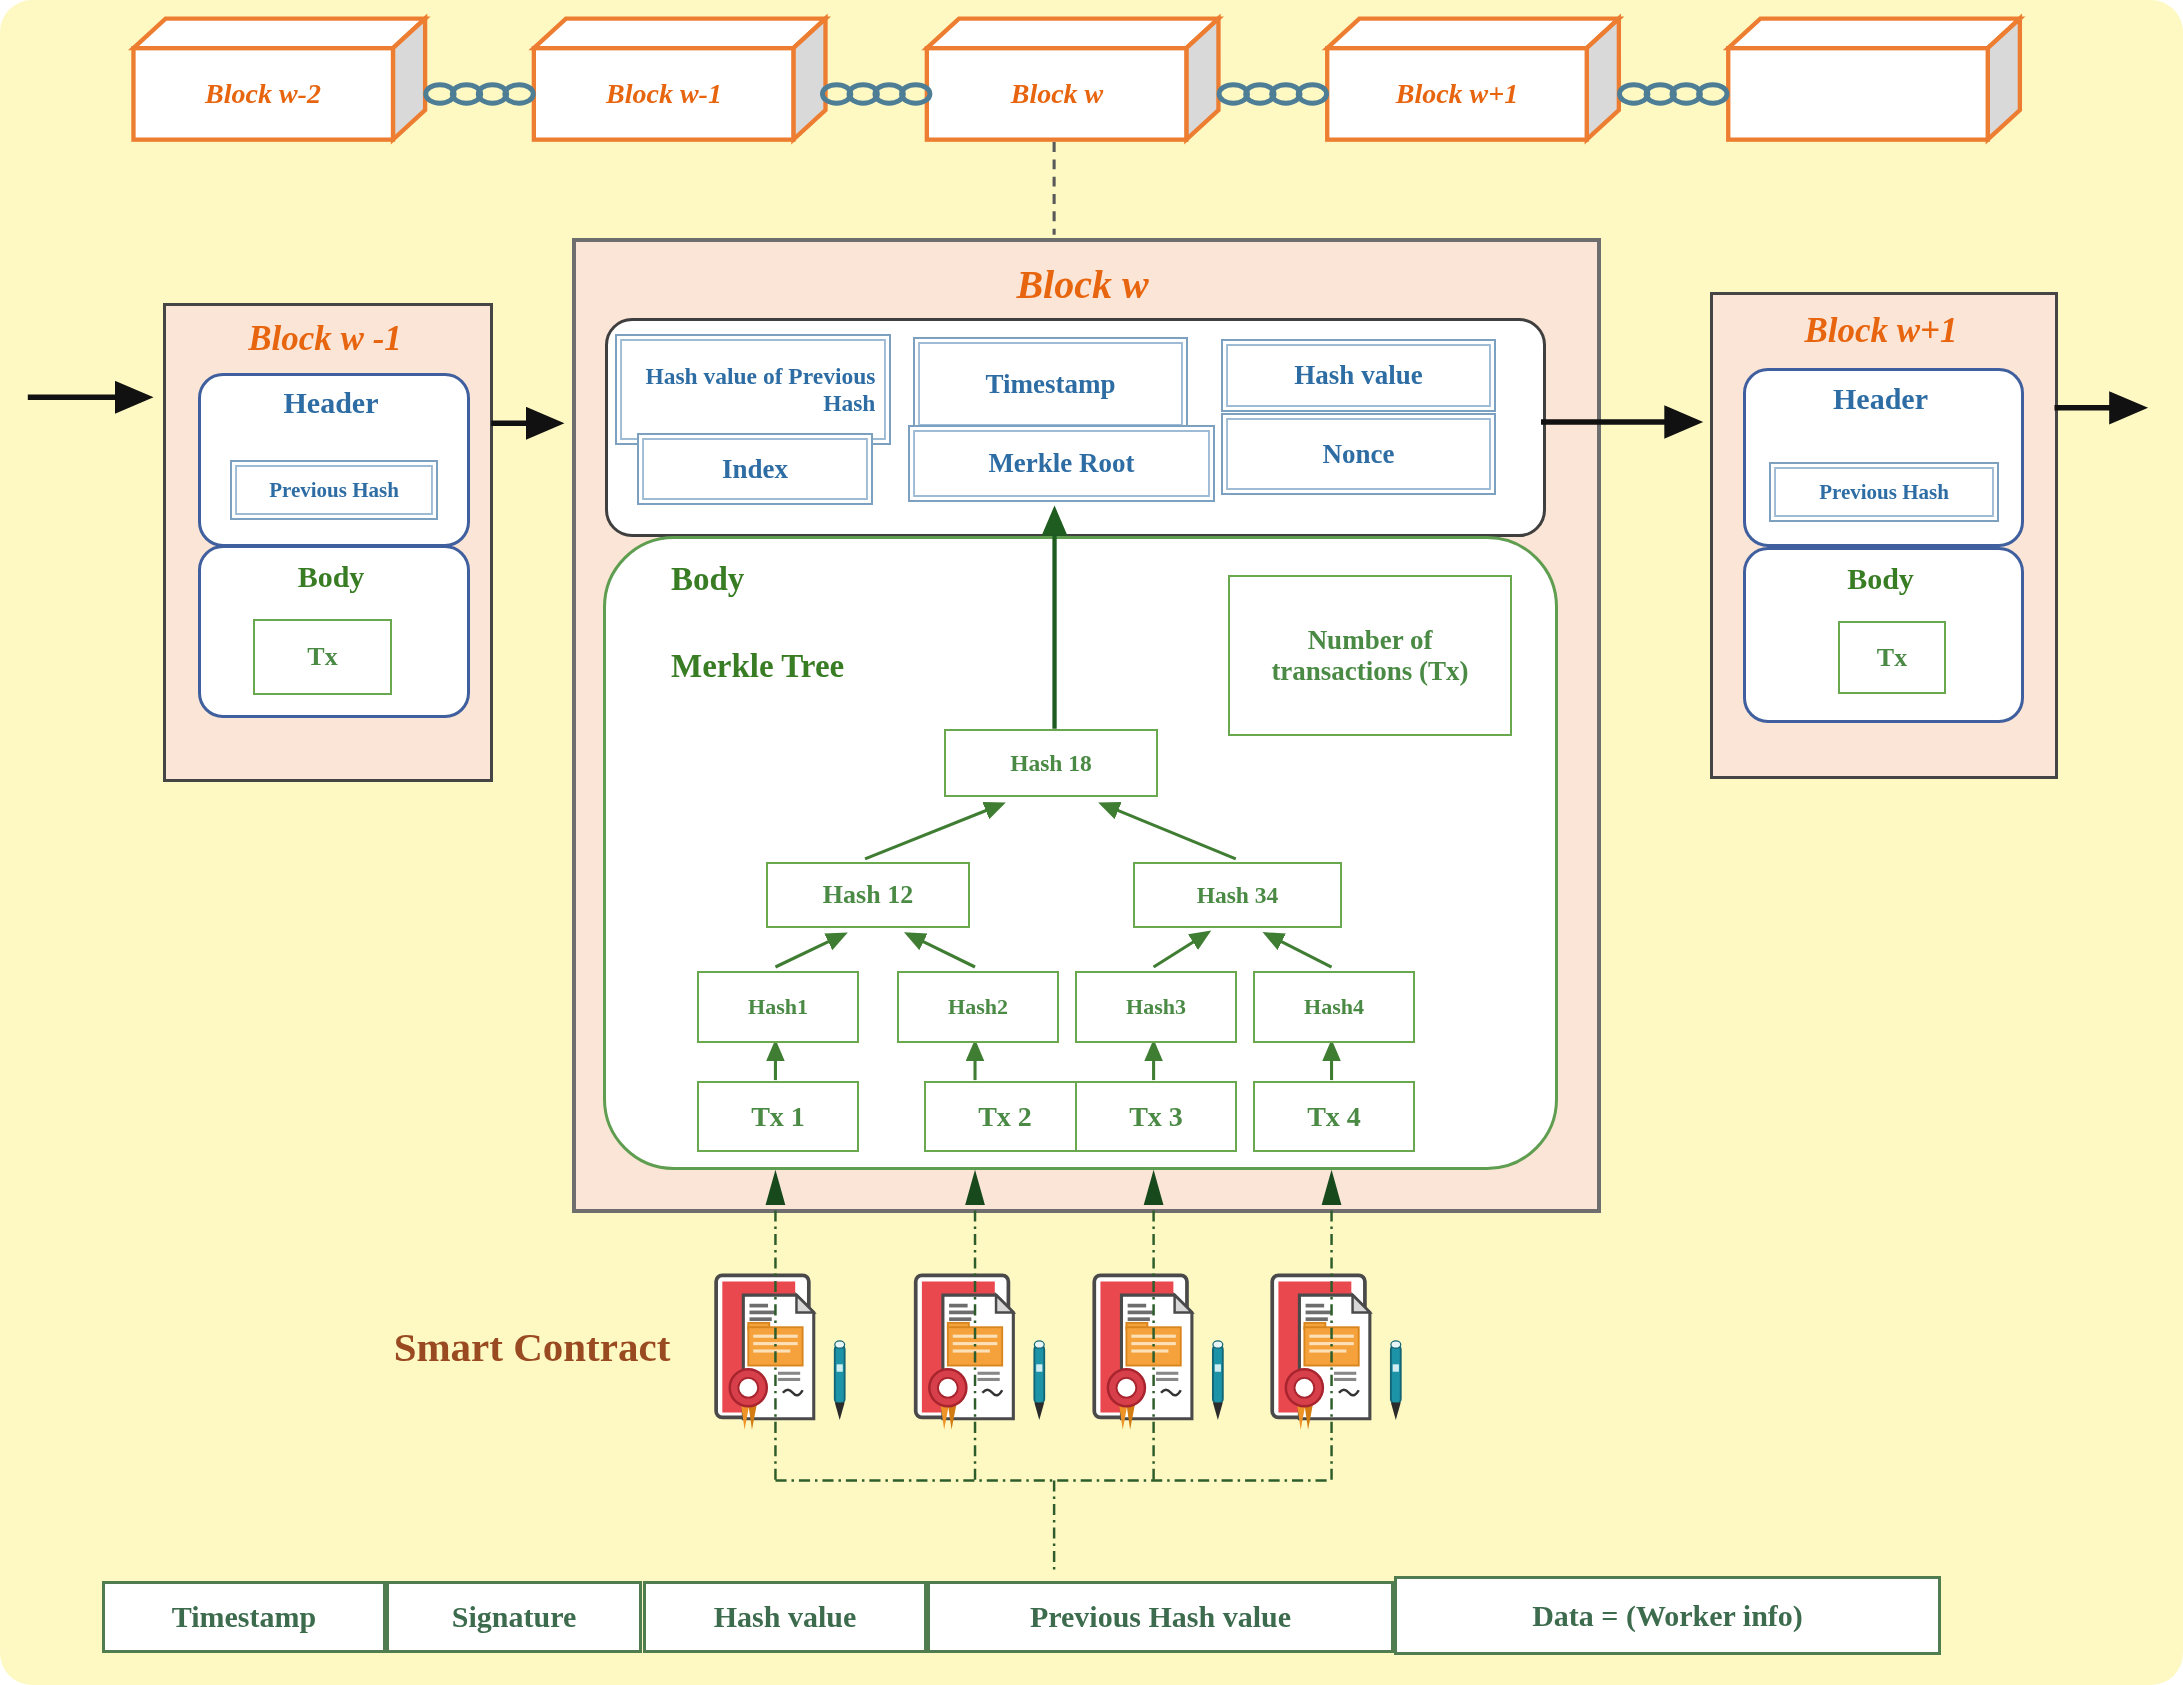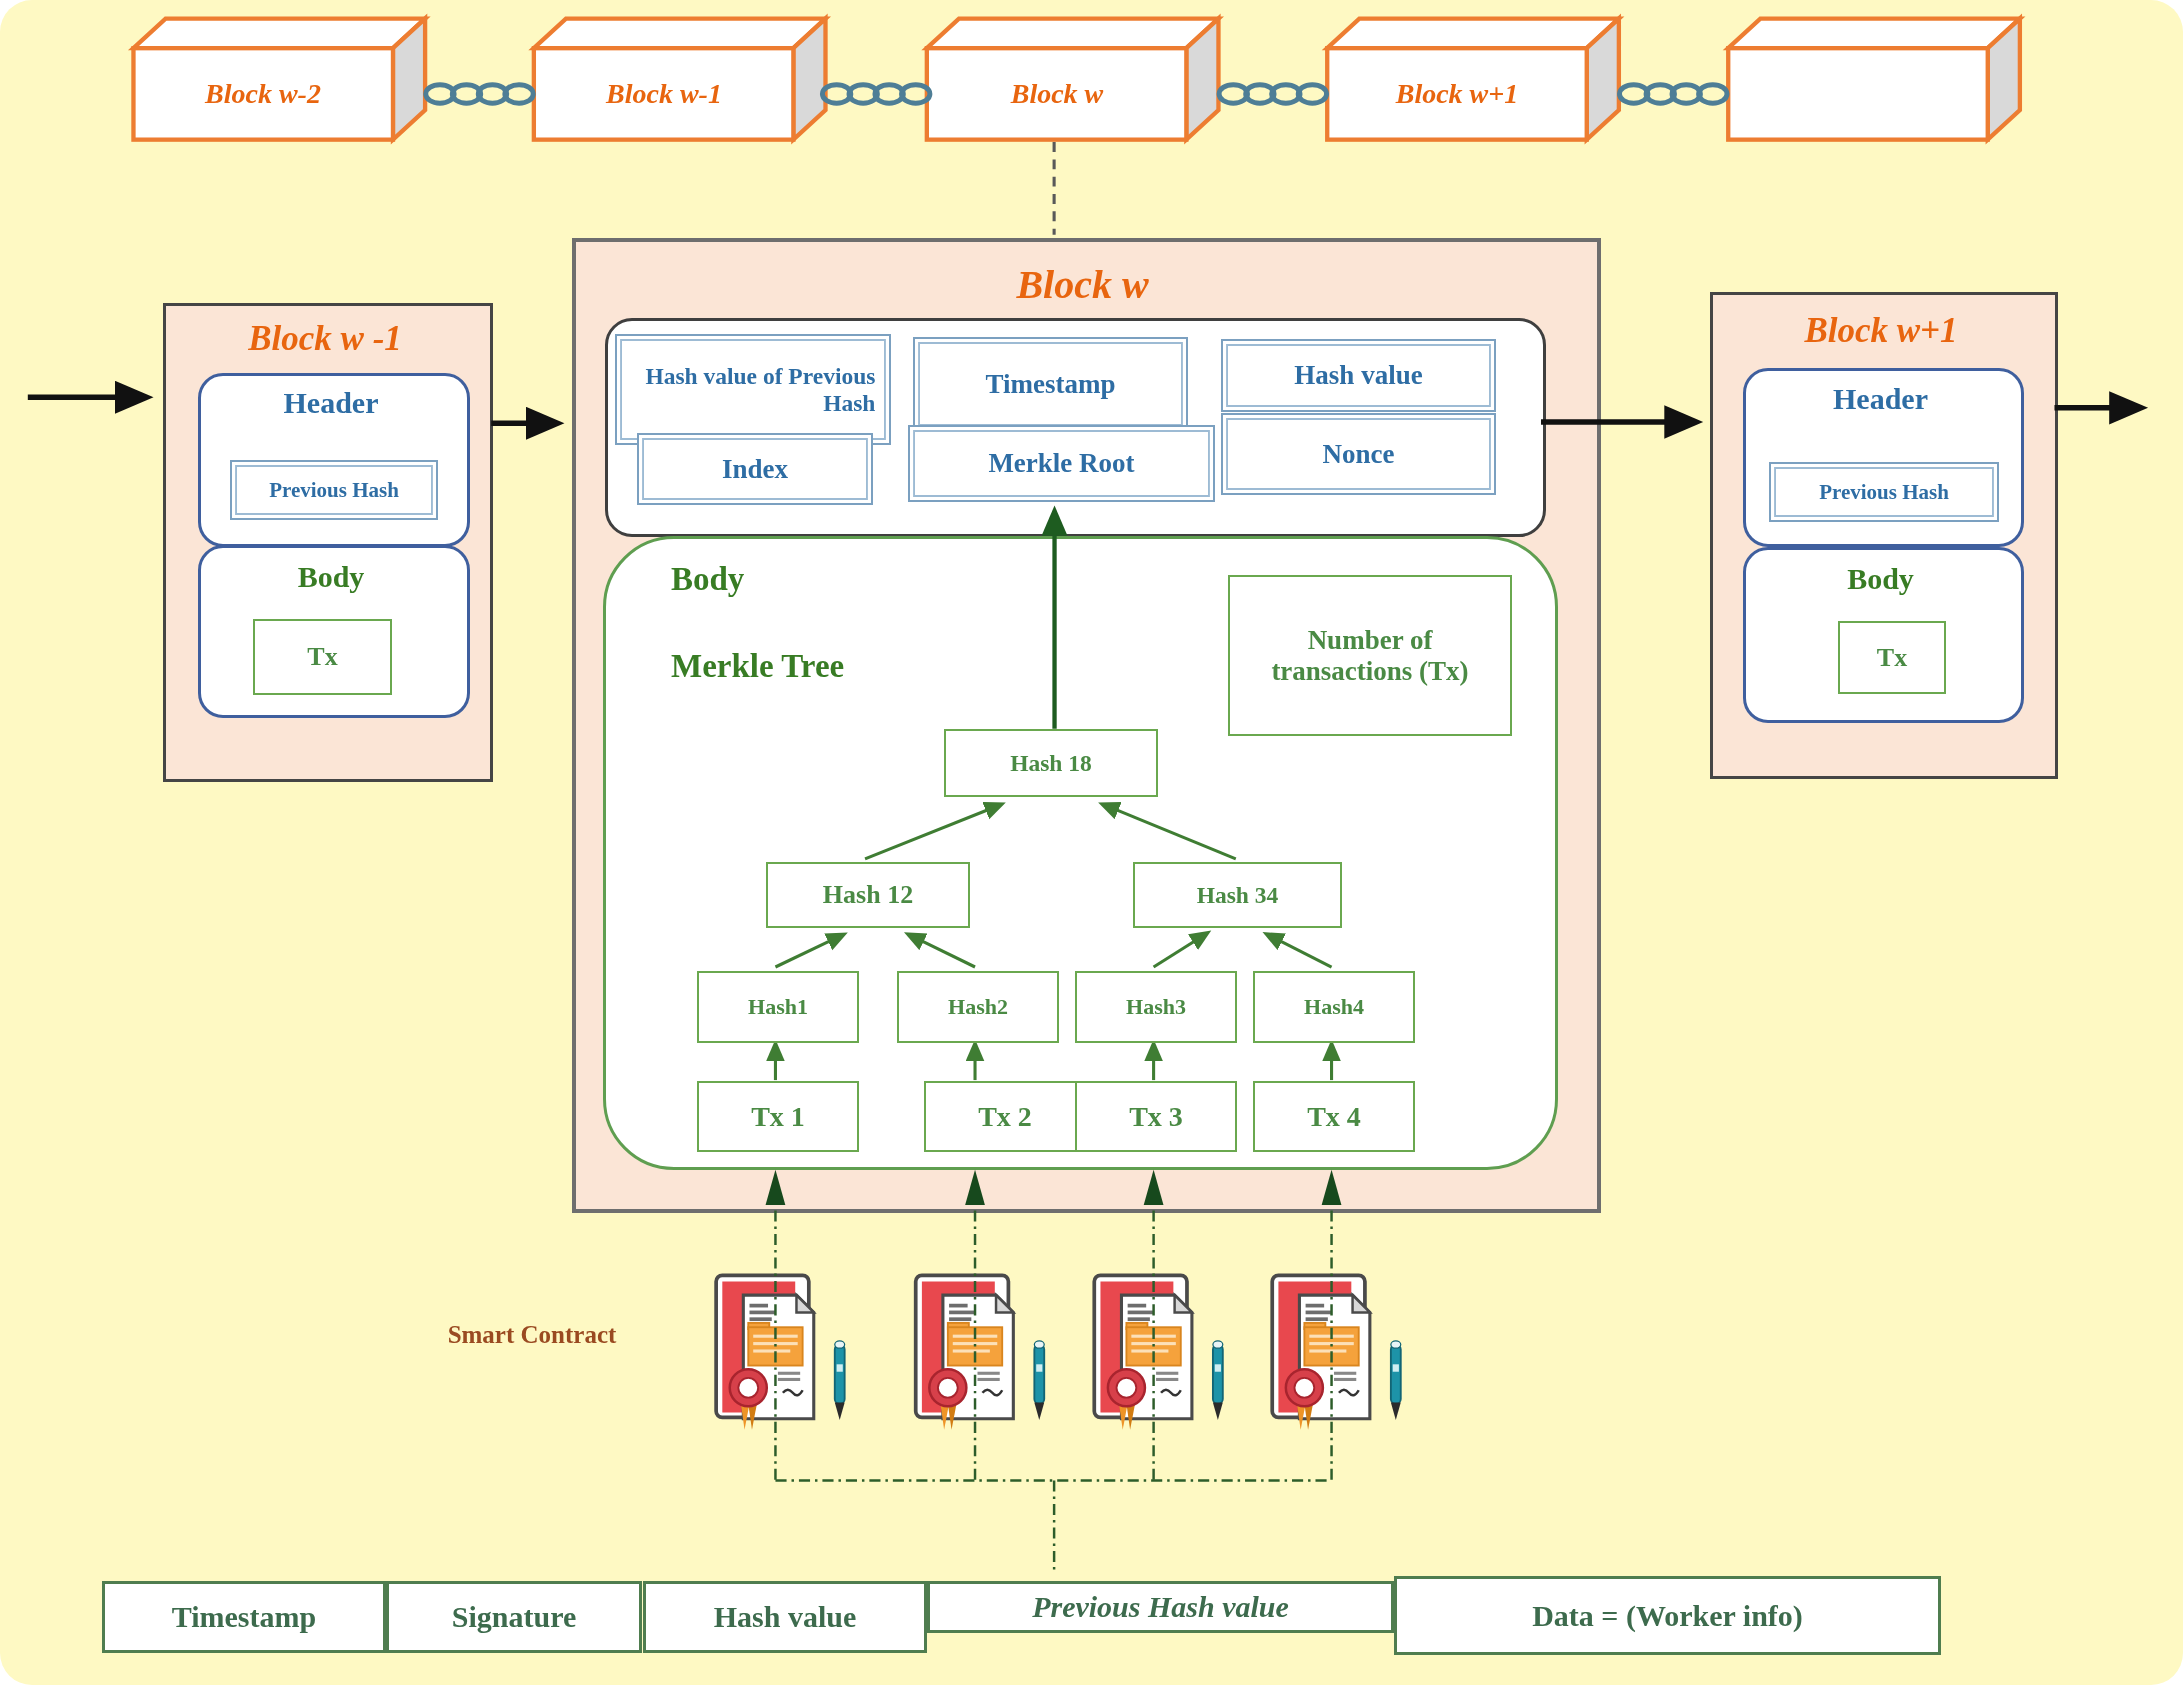--- a/index.html
+++ b/index.html
@@ -17,21 +17,21 @@
   .roundpanel{border:3.1px solid #3F5F9E;border-radius:25px;}
   
   .orangetitle{color:#E8650F;font-weight:bold;font-style:italic;}
   .bluehead{color:#2E6DA4;font-weight:bold;}
   .greenhead{color:#387C24;font-weight:bold;}
   .bluebox{background:#fff;border:2.5px solid #7BA0C0;color:#2E6DA4;font-weight:bold;
            box-shadow:inset 0 0 0 3.1px #fff, inset 0 0 0 5px #9DBBD4;text-align:right;}
   .greenbox{background:#fff;border:2.5px solid #6AA84F;color:#4A8A44;font-weight:bold;}
   .tablecell{background:#fff;border:3.7px solid #4F7D4F;color:#3D6B4D;font-weight:bold;font-size:30px;}
   .toplabel{font-size:28px;}
-  .sctext{color:#9A4A21;font-weight:bold;font-size:25px;}
+  .sctext{color:#9A4A21;font-weight:bold;font-size:41px;margin-top:12px;}
 </style>
 </head>
 <body>
 
 <div class="canvas">
 
   <div class="abs z1 peachpanel" style="left:572px;top:238px;width:1021px;height:967px;"></div>
   <div class="abs z1 whitepanel hdrpanel" style="left:605px;top:318px;width:935px;height:213px;"></div>
   <div class="abs z1 whitepanel bodypanel" style="left:603px;top:536px;width:949px;height:628px;"></div>
 
@@ -199,17 +199,17 @@
   <div class="abs z3 flexc greenbox" style="left:697px;top:1081px;width:158px;height:67px;font-size:28px;">Tx 1</div>
   <div class="abs z3 flexc greenbox" style="left:924px;top:1081px;width:158px;height:67px;font-size:28px;">Tx 2</div>
   <div class="abs z3 flexc greenbox" style="left:1075px;top:1081px;width:158px;height:67px;font-size:28px;">Tx 3</div>
   <div class="abs z3 flexc greenbox" style="left:1253px;top:1081px;width:158px;height:67px;font-size:28px;">Tx 4</div>
 
   <div class="abs z3 flexc sctext" style="left:368px;top:1311px;width:328px;height:47px;">Smart Contract</div>
 
   <div class="abs z3 flexc tablecell" style="left:102px;top:1581px;width:284px;height:72px;box-sizing:border-box;">Timestamp</div>
   <div class="abs z3 flexc tablecell" style="left:386px;top:1581px;width:256px;height:72px;box-sizing:border-box;">Signature</div>
   <div class="abs z3 flexc tablecell" style="left:643px;top:1581px;width:284px;height:72px;box-sizing:border-box;">Hash value</div>
-  <div class="abs z3 flexc tablecell" style="left:927px;top:1581px;width:467px;height:52px;box-sizing:border-box;font-style:italic;">Previous Hash value</div>
+  <div class="abs z3 flexc tablecell" style="left:927px;top:1581px;width:467px;height:72px;box-sizing:border-box;">Previous Hash value</div>
   <div class="abs z3 flexc tablecell" style="left:1394px;top:1576px;width:547px;height:79px;box-sizing:border-box;">Data = (Worker info)</div>
 
 </div>
 
 
 </body></html>

